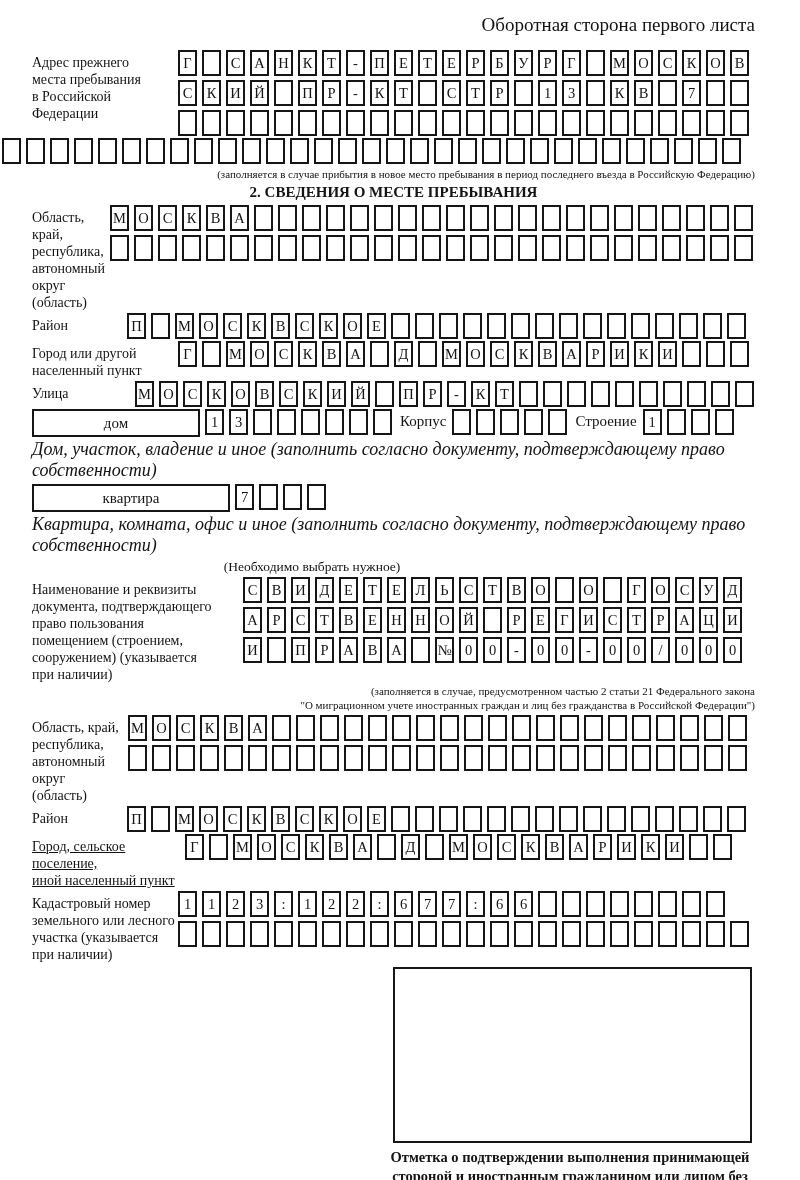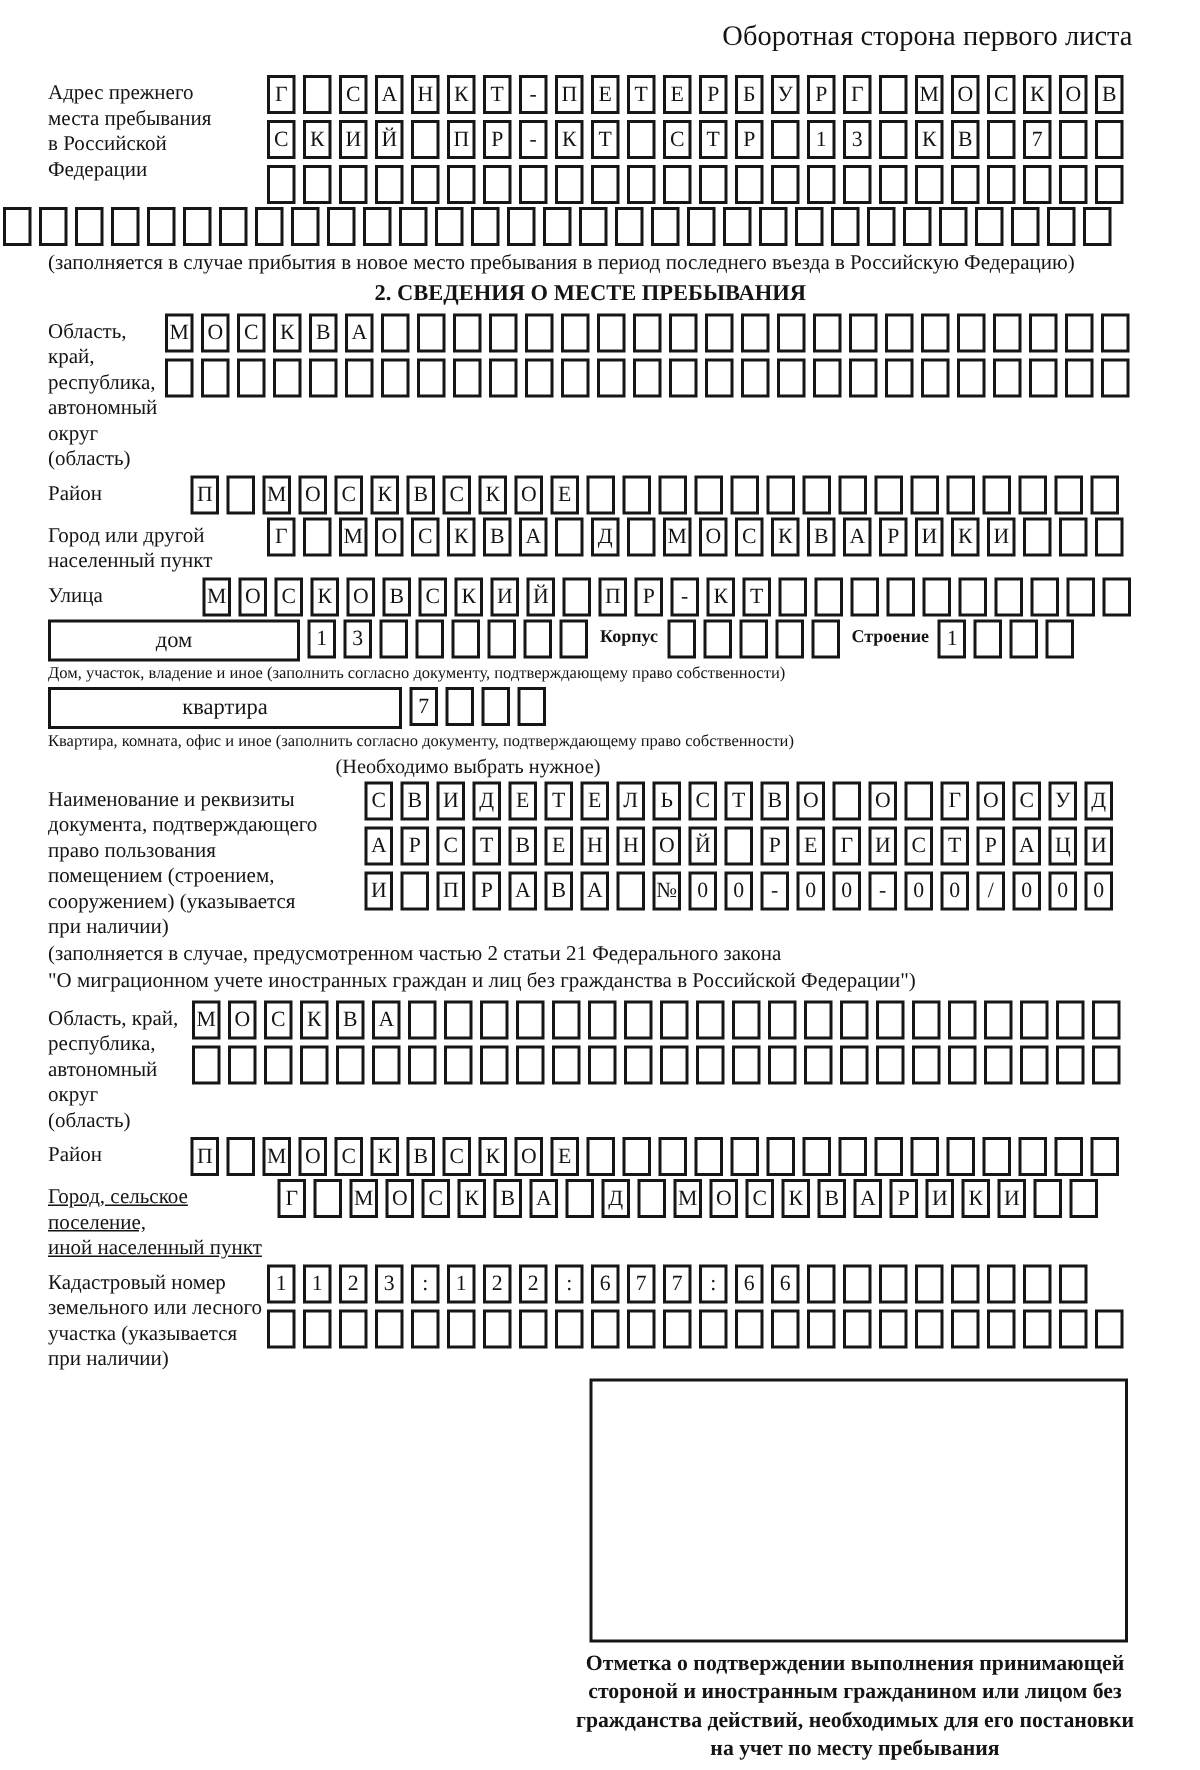--- a/index.html
+++ b/index.html
@@ -14,30 +14,30 @@
   .rows{display:flex;flex-direction:column;gap:4px;}
   .cells{display:flex;gap:5px;}
   .cell{flex:0 0 auto;box-sizing:border-box;width:19px;height:26px;border:2px solid #161616;
         display:flex;align-items:center;justify-content:center;
         font-size:14.5px;font-family:"Liberation Serif", serif;}
   .w-prev{width:146px;} .w-oblast{width:78px;} .w-raion{width:95px;}
   .w-gorod2{width:146px;} .w-ulitsa{width:103px;} .w-doc{width:211px;}
   .w-oblast3{width:96px;} .w-gorod3{width:153px;text-decoration:underline;} .w-kadastr{width:146px;}
 
   .fullrow{margin-left:-30px;margin-bottom:4px;}
-  .note{font-size:14px;text-align:left;margin:2px 0 0 0;}
+  .note{font-size:11px;text-align:right;margin:2px 0 0 0;}
   .heading{font-weight:bold;font-size:15px;text-align:center;margin:4px 0;}
-  .caption{font-size:11px;margin:1px 0 3px 0;}
+  .caption{font-size:18px;margin:1px 0 3px 0;font-style:italic;}
 
   .boxline{display:flex;align-items:flex-start;margin:2px 0;}
   .widebox{box-sizing:border-box;border:2px solid #161616;height:28px;
            display:flex;align-items:center;justify-content:center;font-size:15px;}
   .widebox.dom{width:168px;margin-right:5px;}
-  .widebox.kv{width:236px;margin-right:5px;}
-  .inline-label{font-size:12px;padding-top:4px;margin:0 6px 0 8px;font-weight:bold;}
+  .widebox.kv{width:198px;margin-right:5px;}
+  .inline-label{font-size:15px;padding-top:4px;margin:0 6px 0 8px;}
 
   .mesto{display:flex;align-items:center;font-size:15px;margin:3px 0 1px 0;}
   .mesto .mlabel{margin-right:8px;}
   .mesto .cell{width:22px;height:25px;}
   .mesto .optlabel{margin:0 22px 0 9px;}
   .note-small{font-size:13.5px;width:320px;margin-left:120px;text-align:center;margin-bottom:2px;}
 
   .stamp-box{box-sizing:border-box;width:359px;height:176px;border:2px solid #161616;
              margin-left:361px;margin-top:4px;}
   .stamp-caption{white-space:pre-line;text-align:center;font-weight:bold;

